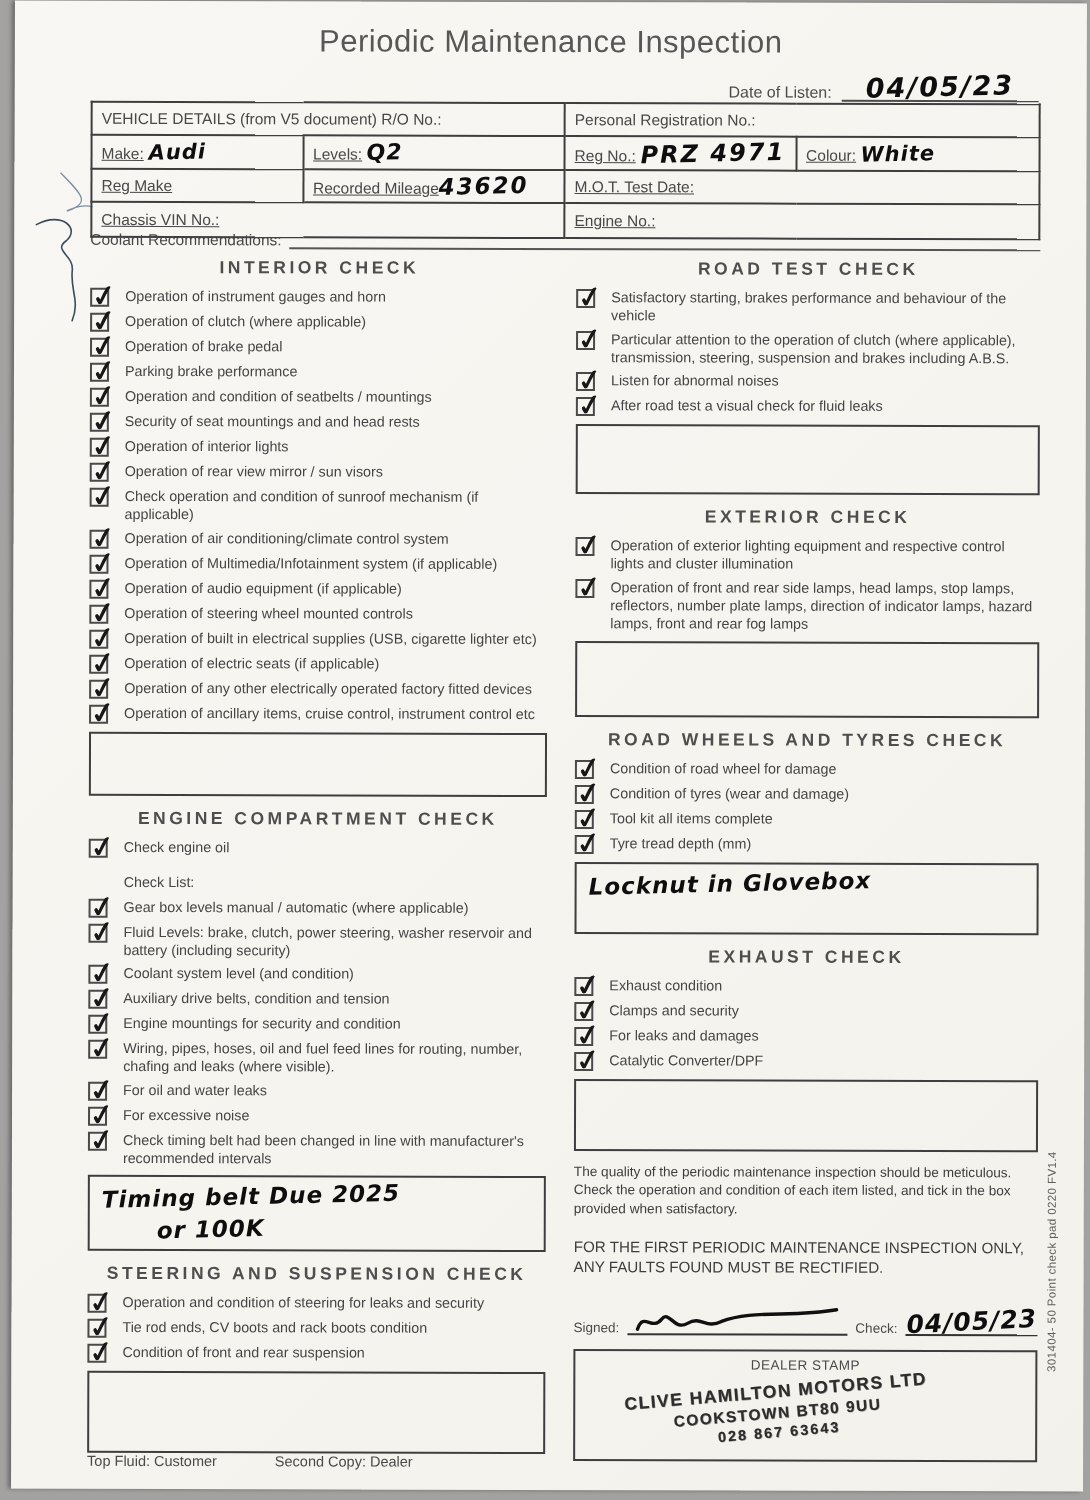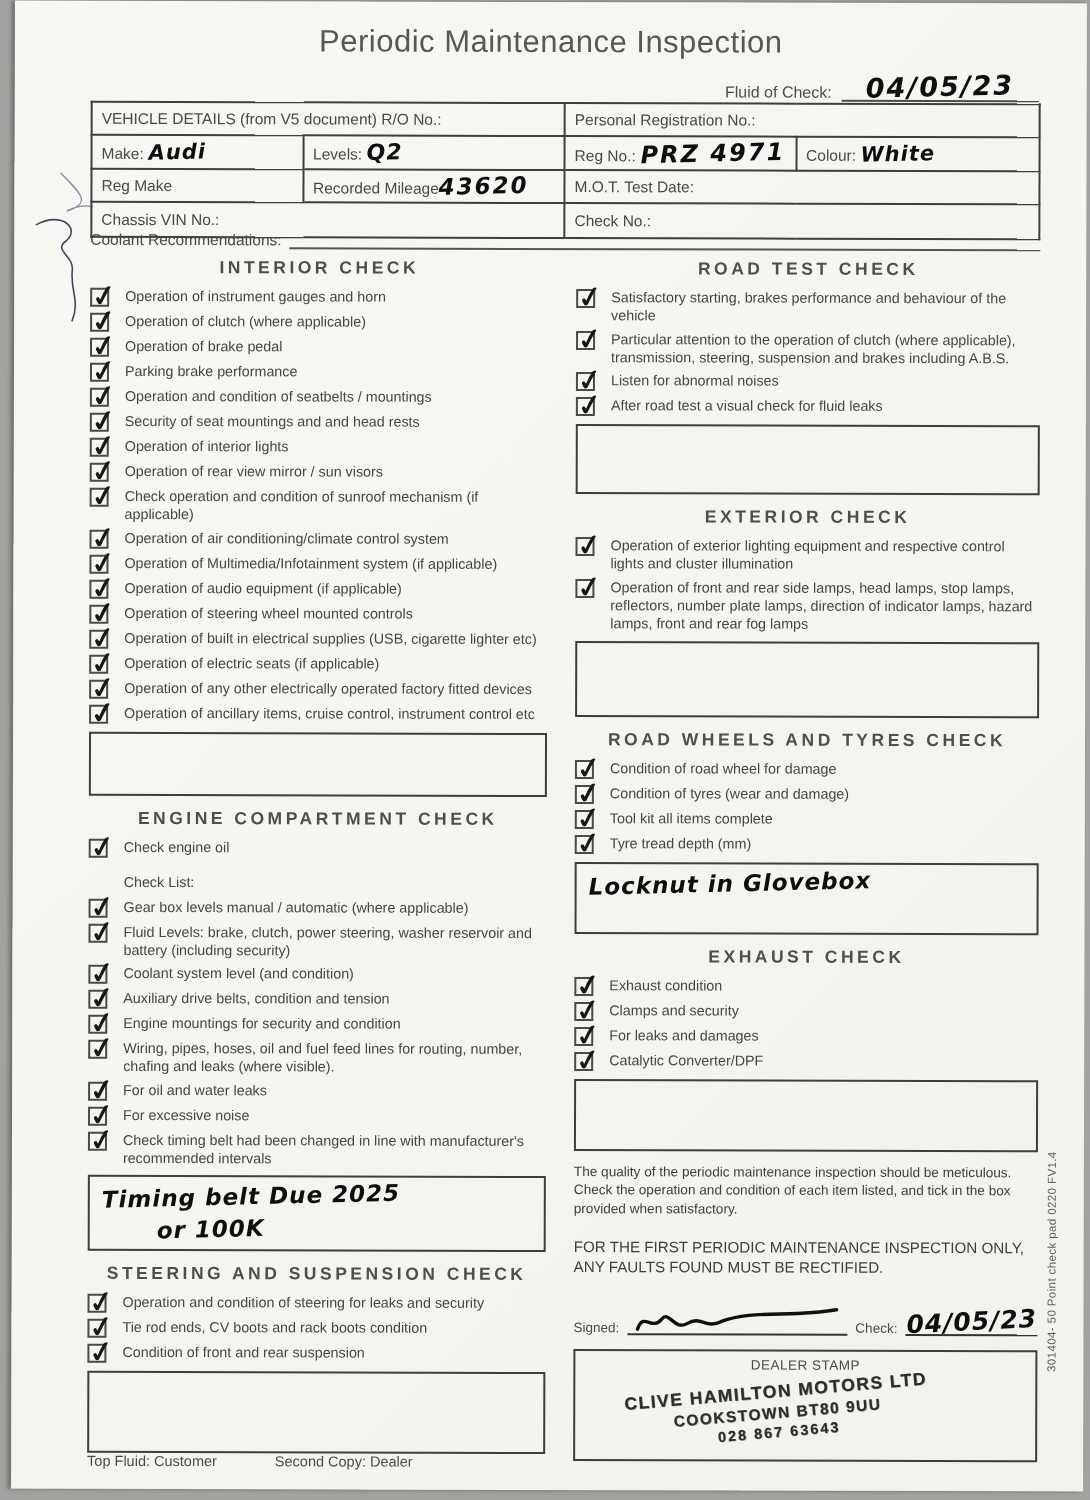--- a/index.html
+++ b/index.html
@@ -31,21 +31,21 @@
     color:#0e0e0e;display:inline-block;transform:rotate(-1.5deg);line-height:1;
     letter-spacing:1px;
   }
   .hw-date{font-size:27px;letter-spacing:2px;}
   
   table.vdt{
     position:absolute;left:76px;top:100px;width:950px;border-collapse:collapse;
     font-size:15.5px;color:#484848;
   }
   table.vdt td{border:2px solid #3e3e3e;padding:4px 9px;vertical-align:middle;}
-  table.vdt .lbl{white-space:nowrap;}
+  table.vdt .lbl{white-space:nowrap;text-decoration:underline;}
   .service-rec{
     position:absolute;left:76px;top:228px;width:950px;display:flex;align-items:flex-end;gap:8px;
     font-size:15.5px;color:#484848;
   }
   .service-rec .line{flex:1;border-bottom:2px solid #555;height:18px;}
   
   .col{position:absolute;top:252px;}
   .col-left{left:76px;width:458px;}
   .col-right{left:562px;width:464px;}
   .section-title{
@@ -109,21 +109,21 @@
 <div class="paper">
 
   <svg class="pen-scribble" width="90" height="180" viewBox="0 0 90 180">
     <path d="M38 14 C 60 36, 68 44, 46 52 C 40 54, 58 44, 70 48" fill="none" stroke="#7e8da0" stroke-width="1.3"></path>
     <path d="M14 66 C 40 52, 58 70, 44 82 C 30 92, 52 96, 50 112 C 48 132, 58 142, 50 162" fill="none" stroke="#3c4a5a" stroke-width="1.6" stroke-linecap="round"></path>
   </svg>
 
   <h1 class="title">Periodic Maintenance Inspection</h1>
 
   <div class="date-check">
-    <span>Fluid of Check:</span>
+    <span>Date of Listen:</span>
     <span class="line"><span class="hw hw-date">04/05/23</span></span>
   </div>
 
   <table class="vdt">
     <colgroup>
         <col style="width:212px">
         <col style="width:262px">
         <col style="width:232px">
         <col style="width:244px">
       </colgroup>
@@ -138,21 +138,21 @@
       <td><span class="lbl">Reg No.:</span> <span class="hw" style="font-size:24px;letter-spacing:2px">PRZ 4971</span></td>
       <td><span class="lbl">Colour:</span> <span class="hw" style="font-size:21px">White</span></td>
     </tr>
     <tr style="height:32px">
       <td><span class="lbl">Reg Make</span></td>
       <td><span class="lbl">Recorded Mileage</span><span class="hw" style="font-size:23px;letter-spacing:2px">43620</span></td>
       <td colspan="2"><span class="lbl">M.O.T. Test Date:</span></td>
     </tr>
     <tr style="height:35px">
       <td colspan="2"><span class="lbl">Chassis VIN No.:</span></td>
-      <td colspan="2"><span class="lbl">Check No.:</span></td>
+      <td colspan="2"><span class="lbl">Engine No.:</span></td>
     </tr>
   </tbody>
     </table>
 
   <div class="service-rec">
     <span>Coolant Recommendations:</span>
     <span class="line"></span>
   </div>
 
   <div class="col col-left">

